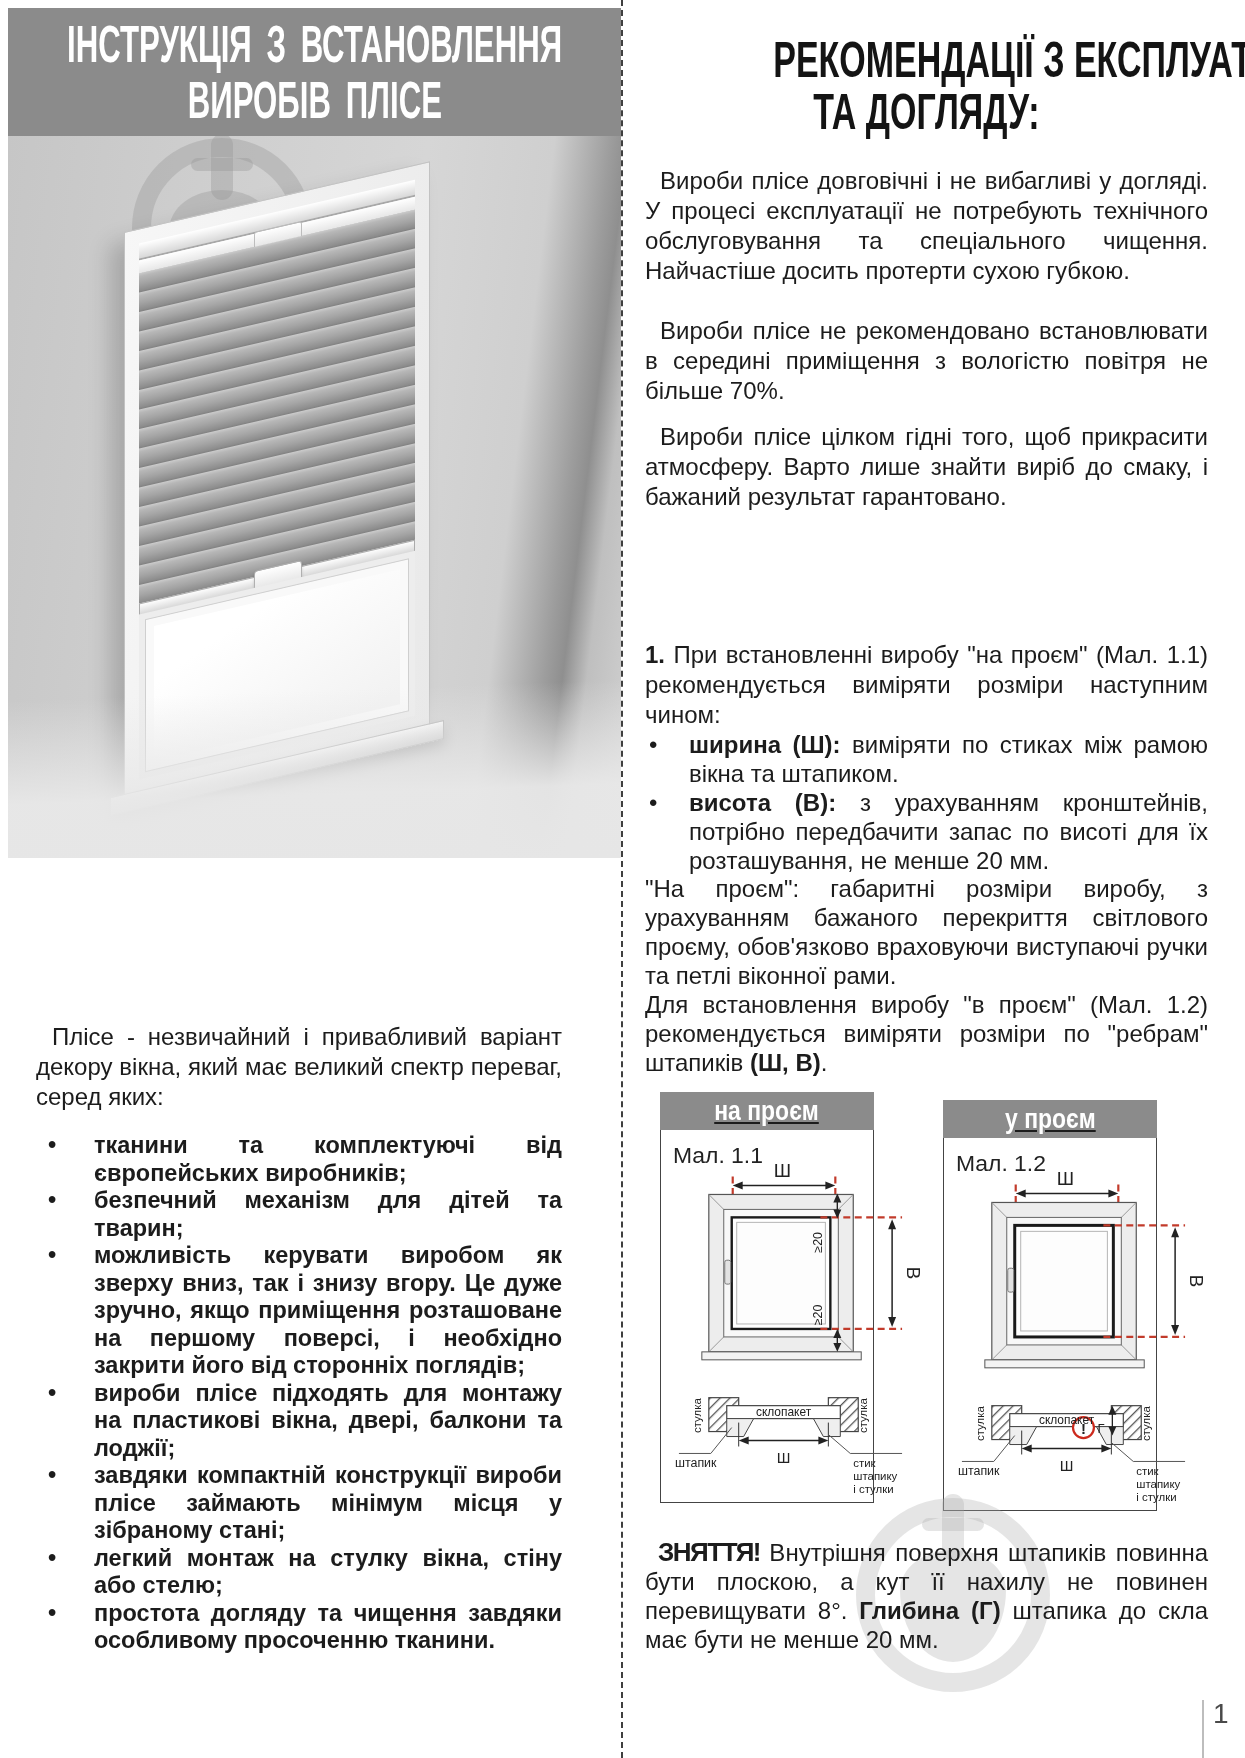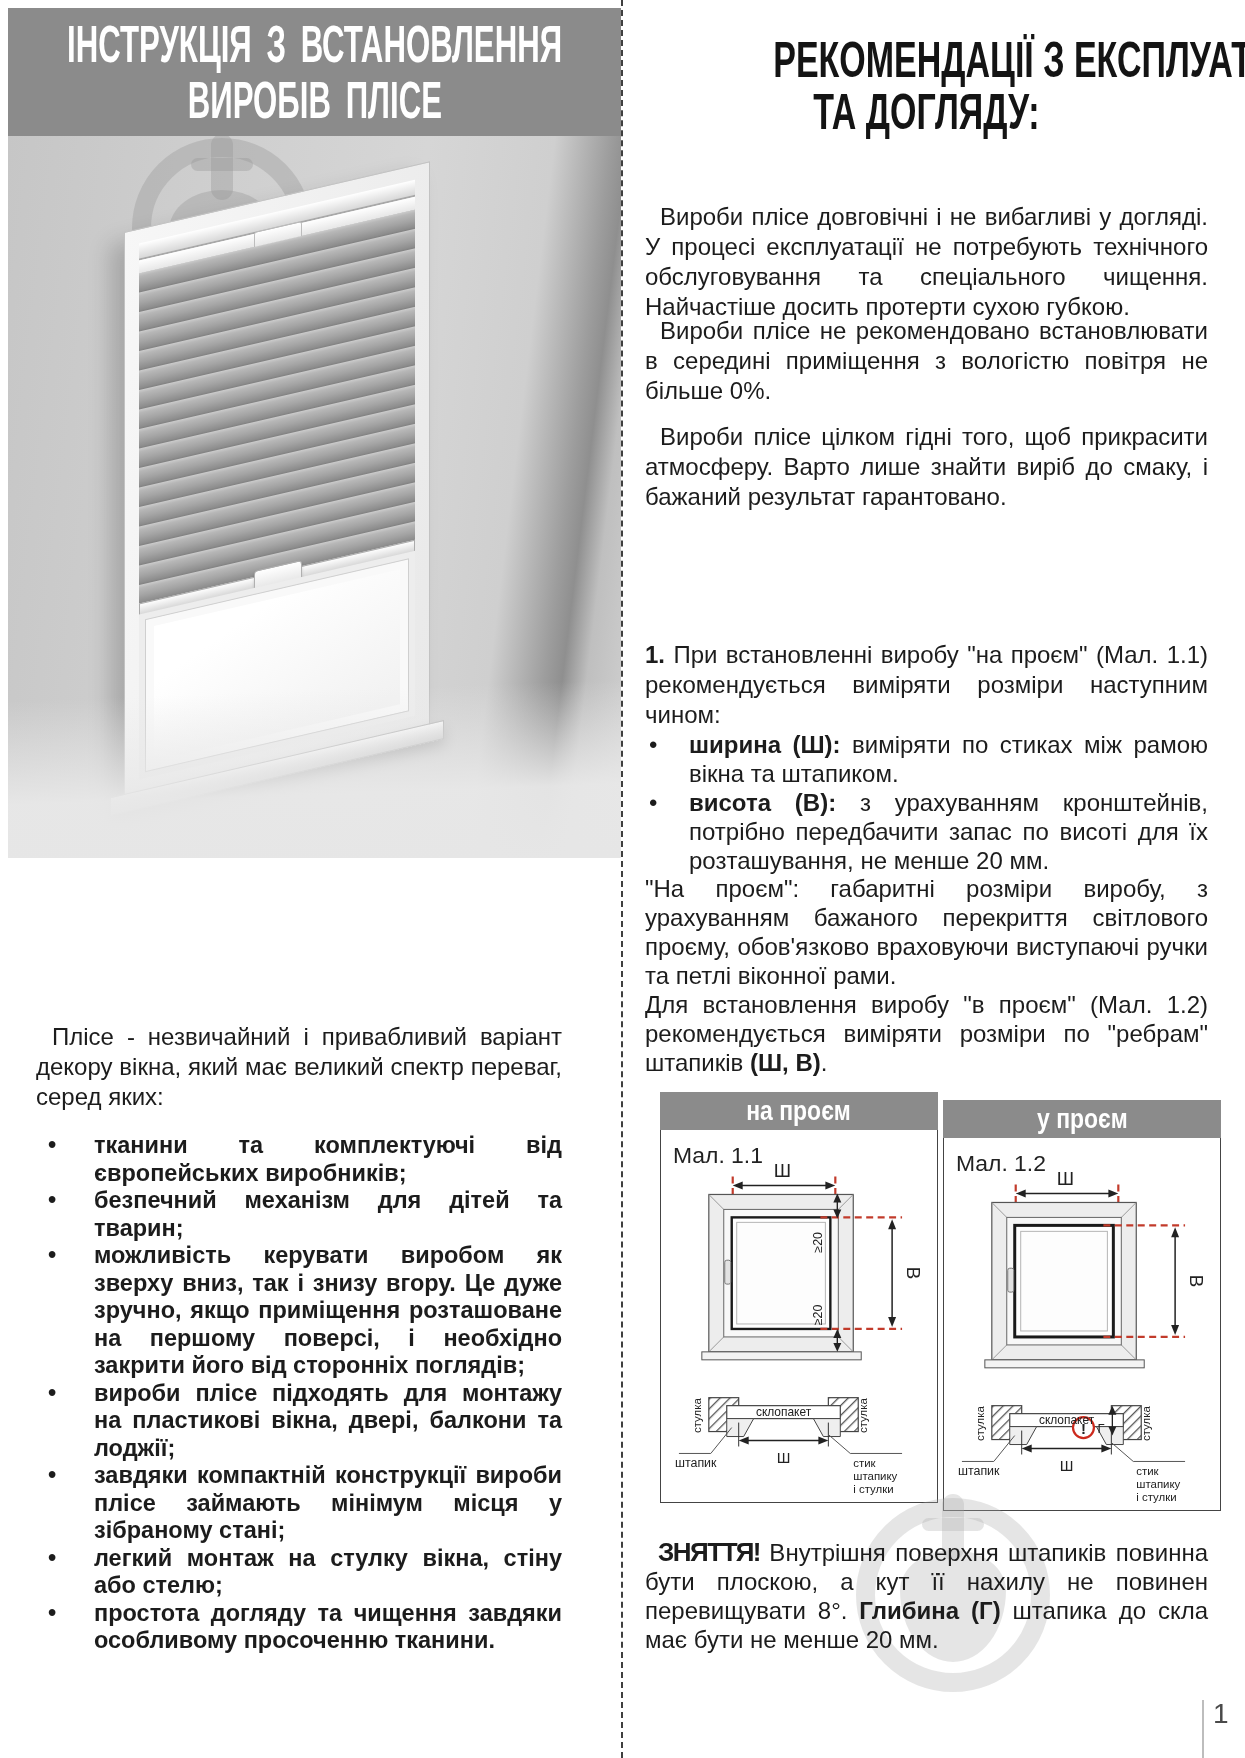--- a/index.html
+++ b/index.html
@@ -74,21 +74,21 @@
   .r-bullets ul{margin:0;padding:0;list-style:none;}
   .r-bullets li{position:relative;padding-left:44px;font-size:24px;line-height:29px;text-align:justify;}
   .r-bullets li::before{content:"\2022";position:absolute;left:4px;top:0;}
   .r-p45{top:874px;}
   .r-p45 p{margin:0;font-size:24px;line-height:29px;text-align:justify;}
   .attention{top:1538px;font-size:24px;line-height:29px;text-align:justify;text-indent:13px;}
   .att-label{font-weight:700;letter-spacing:-1.5px;font-size:26px;}
   b.bseg{font-weight:700;}
 
   
-  .diag{position:absolute;top:1092px;width:278px;}
+  .diag{position:absolute;top:1092px;width:214px;text-decoration:underline;}
   .diag1{left:660px;} .diag2{left:943px;margin-top:8px;}
   .diag-header{height:38px;background:#8b8b8b;color:#ffffff;font-weight:700;font-size:27px;
                display:flex;align-items:center;justify-content:center;}
   .diag-box{position:relative;height:372px;background:#ffffff;border:1.5px solid #444444;border-top:none;}
   .diag-box svg{display:block;}
   .st{font-family:"Liberation Sans","DejaVu Sans",sans-serif;fill:#222222;}
   .red{stroke:#c23b2b;}
 
   
   .page-rule{position:absolute;left:1202px;top:1700px;width:2px;height:58px;background:#bdbdbd;}
@@ -142,22 +142,22 @@
       <li>легкий монтаж на стулку вікна, стіну або стелю;</li>
       <li>простота догляду та чищення завдяки особливому просоченню тканини.</li>
     </ul>
   </div>
 
   <div class="rcol care-h hd" style="position:absolute;">
     <div><span class="cx cx68">РЕКОМЕНДАЦІЇ З ЕКСПЛУАТАЦІЇ</span></div>
     <div><span class="cx cx68">ТА ДОГЛЯДУ:</span></div>
   </div>
 
-  <div class="rcol r-p ind r-p1" style="position:absolute;margin-top:36px;">Вироби плісе довговічні і не вибагливі у догляді. У процесі експлуатації не потребують технічного обслуговування та спеціального чищення. Найчастіше досить протерти сухою губкою.</div>
-  <div class="rcol r-p ind r-p2" style="position:absolute;">Вироби плісе не рекомендовано встановлювати в середині приміщення з вологістю повітря не більше 0%.</div>
+  <div class="rcol r-p ind r-p1" style="position:absolute;">Вироби плісе довговічні і не вибагливі у догляді. У процесі експлуатації не потребують технічного обслуговування та спеціального чищення. Найчастіше досить протерти сухою губкою.</div>
+  <div class="rcol r-p ind r-p2" style="position:absolute;">Вироби плісе не рекомендовано встановлювати в середині приміщення з вологістю повітря не більше 70%.</div>
   <div class="rcol r-p ind r-p3" style="position:absolute;">Вироби плісе цілком гідні того, щоб прикрасити атмосферу. Варто лише знайти виріб до смаку, і бажаний результат гарантовано.</div>
 
 
   <div class="rcol r-step1" style="position:absolute;"><b class="bseg">1.</b><span> При встановленні виробу "на проєм" (Мал. 1.1) рекомендується виміряти розміри наступним чином:</span></div>
 
   <div class="rcol r-bullets" style="position:absolute;">
     <ul>
       <li><b class="bseg">ширина (Ш):</b><span> виміряти по стиках між рамою вікна та штапиком.</span></li>
       <li><b class="bseg">висота (В):</b><span> з урахуванням кронштейнів, потрібно передбачити запас по висоті для їх розташування, не менше 20 мм.</span></li>
     </ul>

